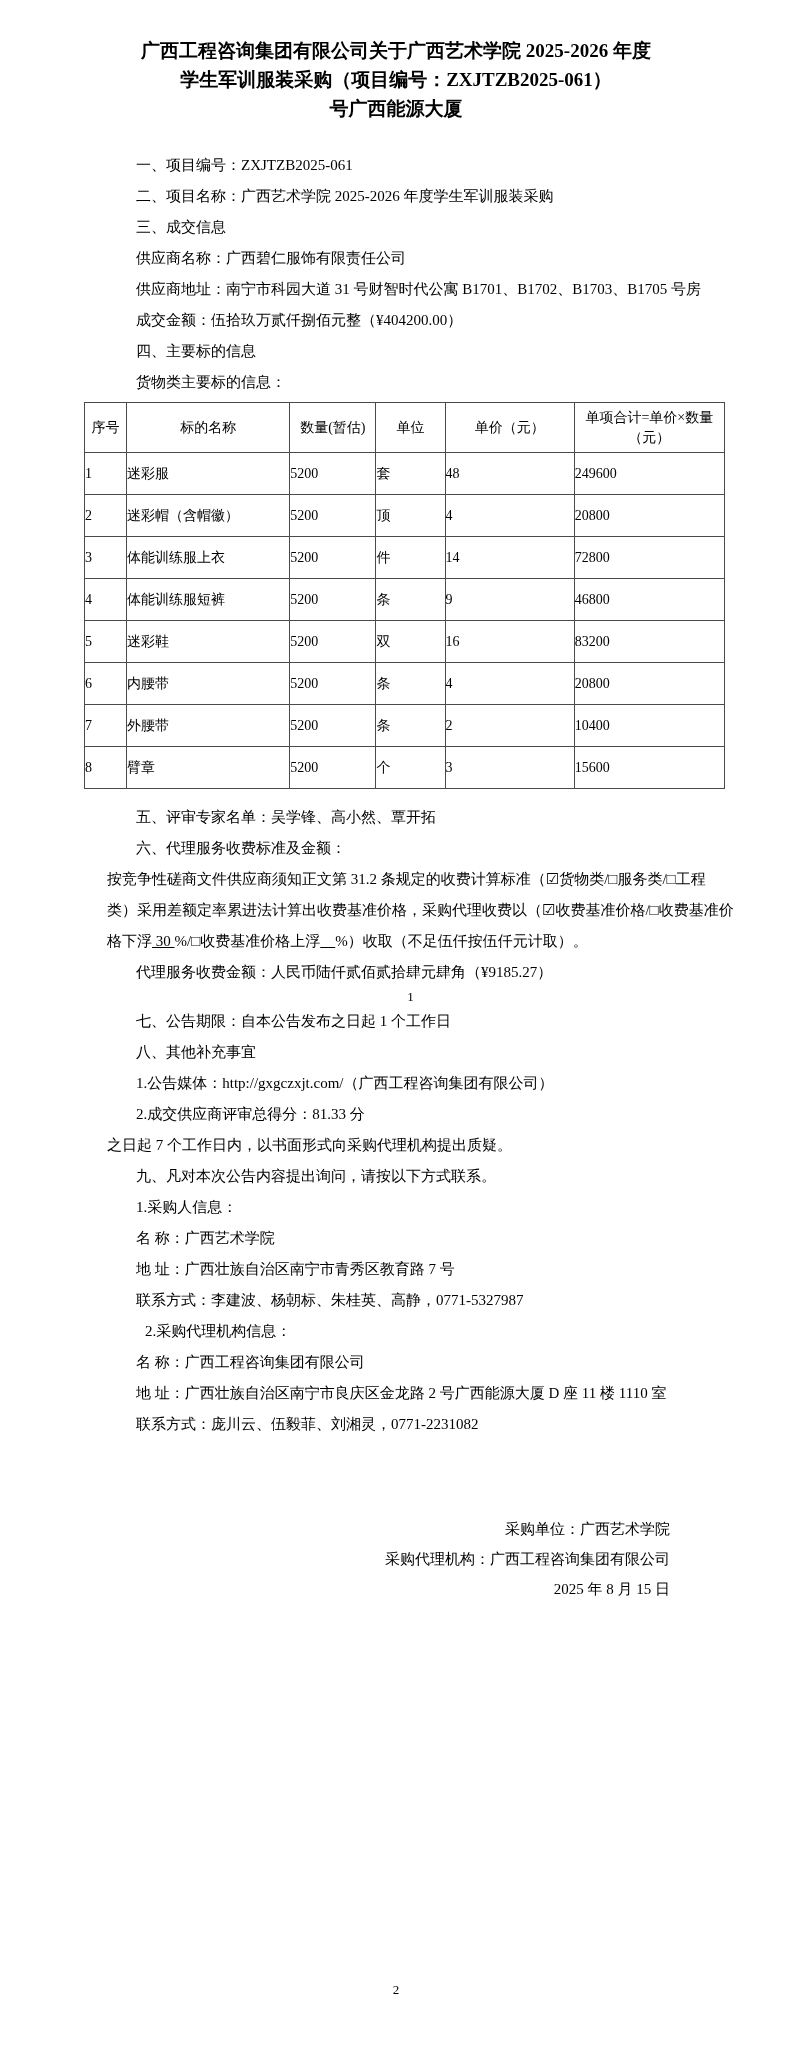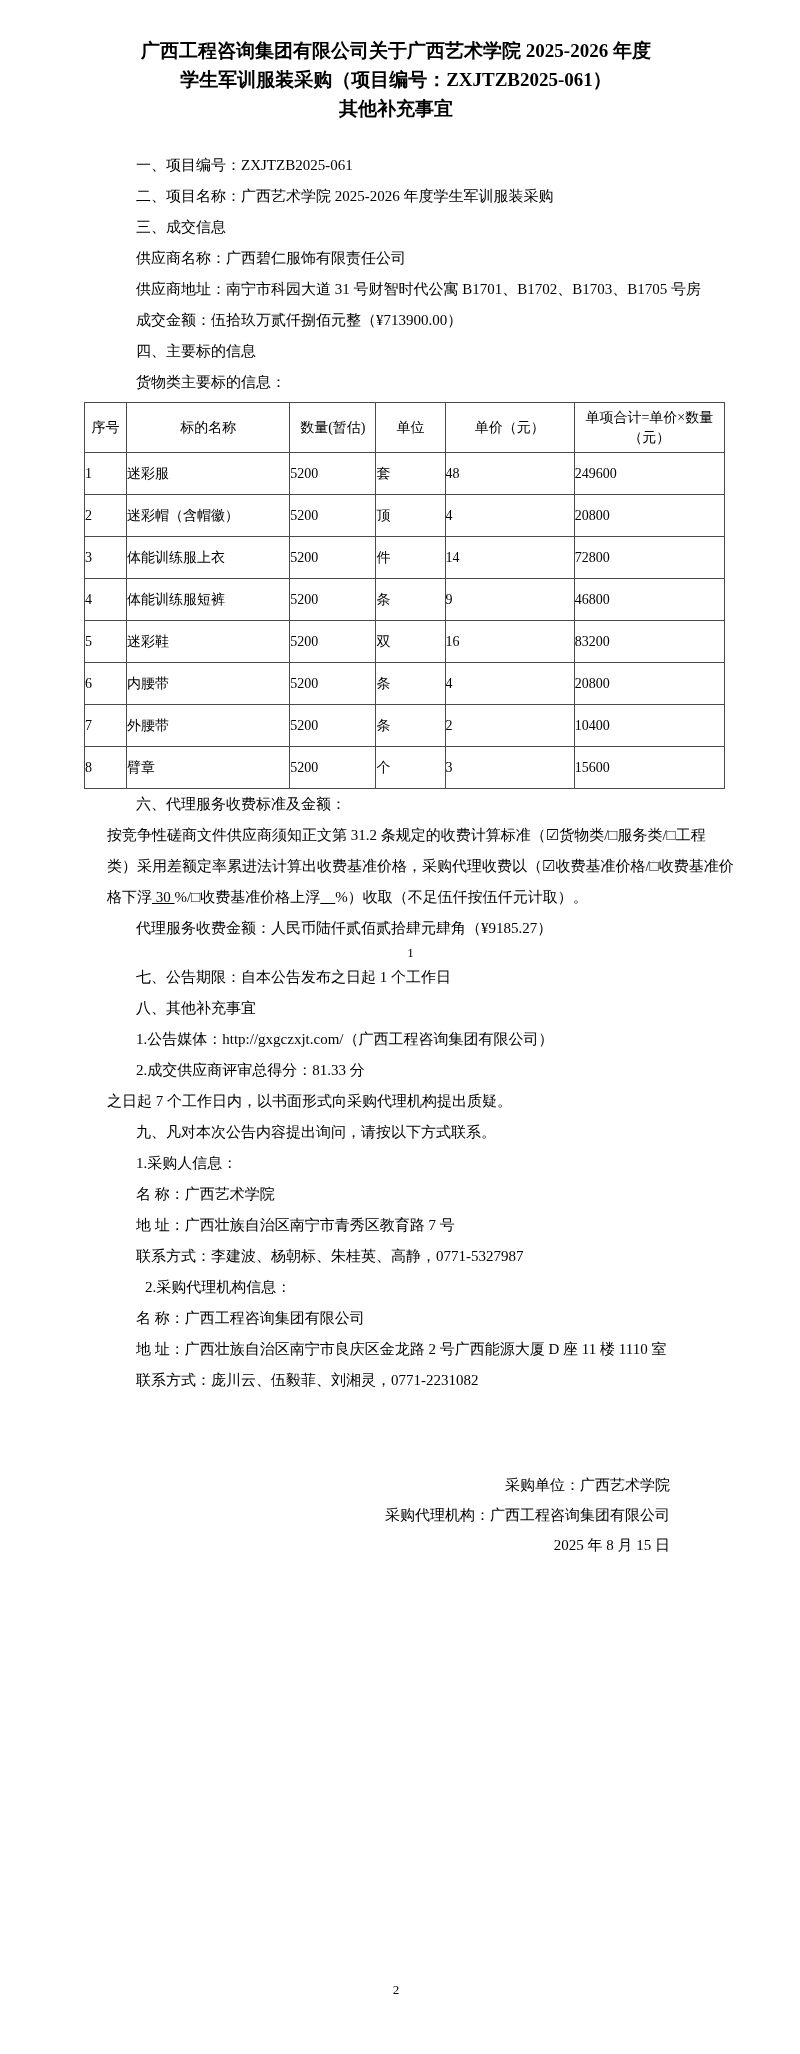--- a/index.html
+++ b/index.html
@@ -28,30 +28,30 @@
   .pg2{position:absolute;top:1982px;left:0;width:100%;text-align:center;font-size:13px;}
 </style>
 </head>
 <body>
 
 <div class="page">
 
   <div class="title">
     <div>广西工程咨询集团有限公司关于广西艺术学院 2025-2026 年度</div>
     <div>学生军训服装采购（项目编号：ZXJTZB2025-061）</div>
-    <div>其他补充事宜</div>
+    <div>号广西能源大厦</div>
   </div>
 
   <div class="body">
     <div class="ln ind first">一、项目编号：ZXJTZB2025-061</div>
     <div class="ln ind">二、项目名称：广西艺术学院 2025-2026 年度学生军训服装采购</div>
     <div class="ln ind">三、成交信息</div>
     <div class="ln ind">供应商名称：广西碧仁服饰有限责任公司</div>
     <div class="ln ind">供应商地址：南宁市科园大道 31 号财智时代公寓 B1701、B1702、B1703、B1705 号房</div>
-    <div class="ln ind">成交金额：伍拾玖万贰仟捌佰元整（¥713900.00）</div>
+    <div class="ln ind">成交金额：伍拾玖万贰仟捌佰元整（¥404200.00）</div>
     <div class="ln ind">四、主要标的信息</div>
     <div class="ln ind">货物类主要标的信息：</div>
   </div>
 
   <table class="goods">
     <colgroup>
       <col class="c0">
         <col class="c1">
         <col class="c2">
         <col class="c3">
@@ -134,20 +134,21 @@
         <td>臂章</td>
         <td>5200</td>
         <td>个</td>
         <td>3</td>
         <td>15600</td>
       </tr>
       </tbody>
   </table>
 
   <div class="body">
+    <div class="ln ind after-table">五、评审专家名单：吴学锋、高小然、覃开拓</div>
     <div class="ln ind">六、代理服务收费标准及金额：</div>
     <div class="ln">按竞争性磋商文件供应商须知正文第 31.2 条规定的收费计算标准（☑货物类/□服务类/□工程</div>
     <div class="ln">类）采用差额定率累进法计算出收费基准价格，采购代理收费以（☑收费基准价格/□收费基准价</div>
     <div class="ln"><span>格下浮</span><span class="ul"> 30 </span><span>%/□收费基准价格上浮</span><span class="ul">    </span><span>%）收取（不足伍仟按伍仟元计取）。</span></div>
     <div class="ln ind">代理服务收费金额：人民币陆仟贰佰贰拾肆元肆角（¥9185.27）</div>
     <div class="pagenum">1</div>
     <div class="ln ind">七、公告期限：自本公告发布之日起 1 个工作日</div>
     <div class="ln ind">八、其他补充事宜</div>
     <div class="ln ind">1.公告媒体：http://gxgczxjt.com/（广西工程咨询集团有限公司）</div>
     <div class="ln ind">2.成交供应商评审总得分：81.33 分</div>

